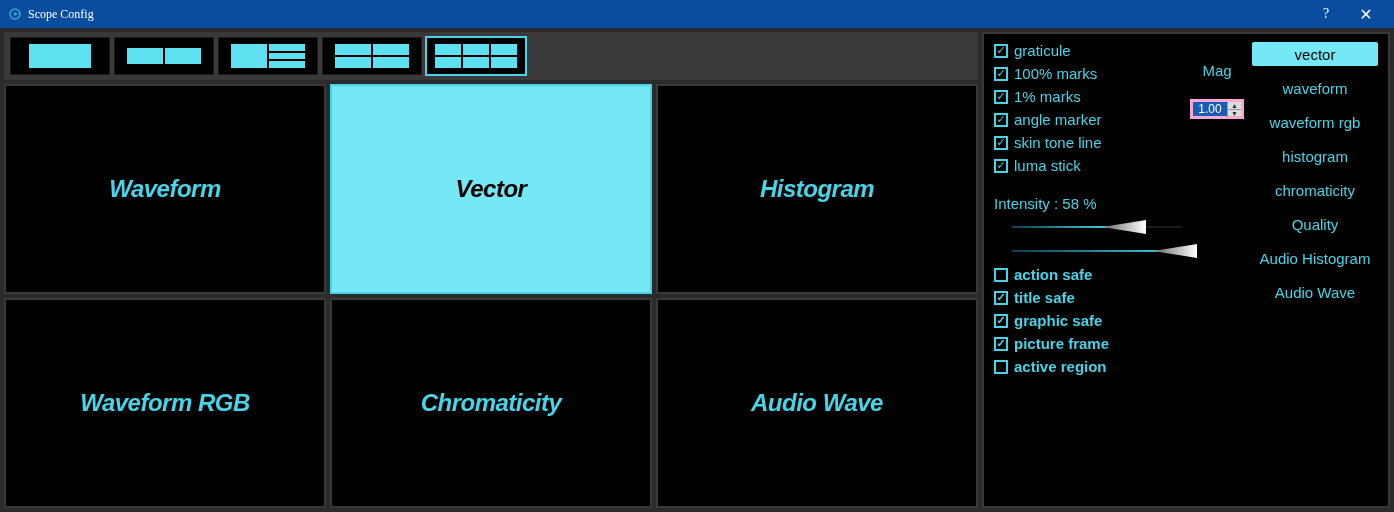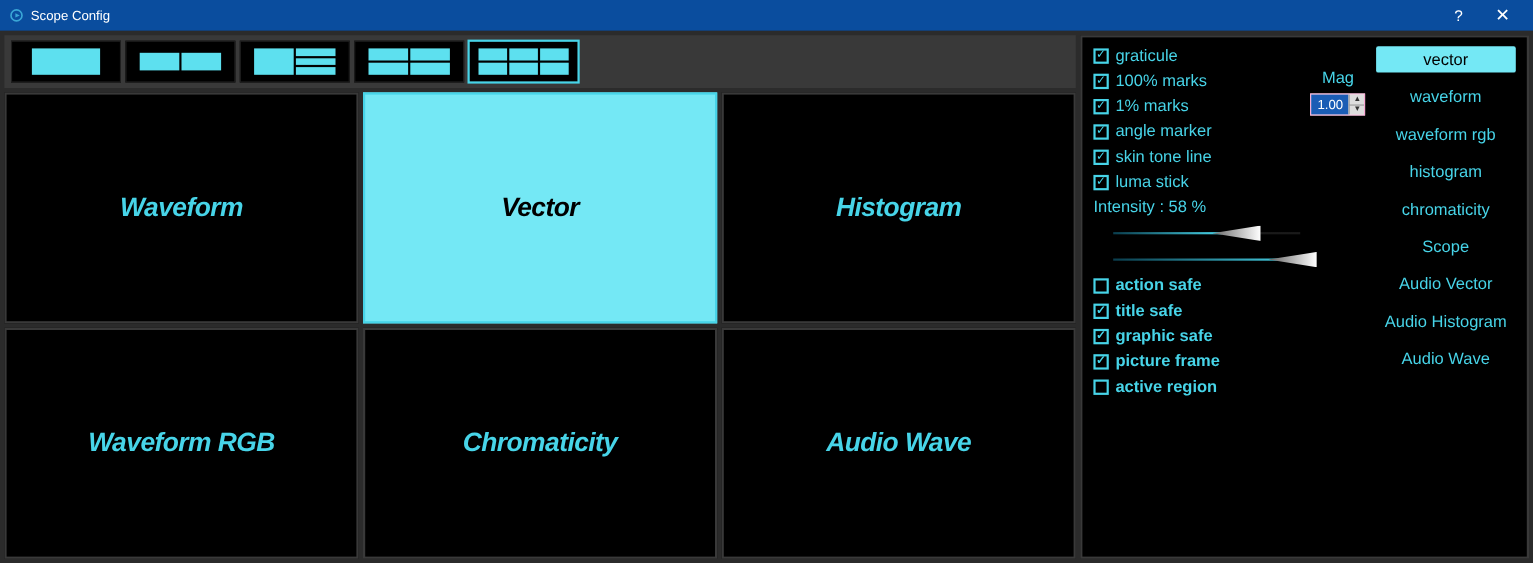--- a/index.html
+++ b/index.html
@@ -12,21 +12,21 @@
   color: #47d4e8;
 }
 .titlebar {
   height: 28px;
   background: #0a4d9e;
   display: flex;
   align-items: center;
   padding: 0 8px;
   color: #fff;
   font-size: 12px;
-  font-family: Liberation Sans, sans-serif;
+  font-family: Liberation Serif, serif;
 }
 .titlebar .app-icon {
   width: 14px; height: 14px;
   margin-right: 6px;
   display: inline-flex; align-items: center; justify-content: center;
 }
 .titlebar .spacer { flex: 1; }
 .titlebar .win-btn {
   width: 40px; height: 28px;
   display: inline-flex; align-items: center; justify-content: center;
@@ -121,21 +121,21 @@
   color: #47d4e8;
 }
 .check-box {
   width: 14px; height: 14px;
   border: 2px solid #47d4e8;
   display: inline-flex; align-items: center; justify-content: center;
   font-size: 11px; line-height: 1;
   color: #47d4e8;
 }
 .section-label { color: #47d4e8; font-weight: bold; margin-top: 4px; }
-.plain-label { color: #47d4e8; margin-top: 0; }
+.plain-label { color: #47d4e8; margin-top: 15px; }
 
 .slider-wrap { padding: 2px 0 2px 18px; }
 .slider {
   position: relative; height: 14px; width: 170px;
 }
 .slider-track {
   position: absolute; left: 0; right: 0; top: 50%; height: 2px;
   background: linear-gradient(to right, #0a3d4d, #47d4e8 70%, #2a2a2a 70%);
   transform: translateY(-50%);
 }
@@ -143,26 +143,26 @@
 .slider-thumb {
   position: absolute; top: 50%; transform: translate(-50%,-50%);
   width: 44px; height: 14px;
   background: linear-gradient(to right, #666, #fff);
   clip-path: polygon(0 50%, 100% 0, 100% 100%);
 }
 
 .mid-col {
   width: 62px;
   display: flex; flex-direction: column; align-items: center;
-  gap: 6px; padding-top: 20px;
+  gap: 20px; padding-top: 20px;
 }
 .mag-label { color: #47d4e8; font-size: 15px; }
 .spinner {
   display: flex; align-items: stretch;
-  border: 1px solid #f9a8d4; background: #fff;
+  border: 3px solid #f9a8d4; background: #fff;
   height: 20px;
 }
 .spinner input {
   width: 34px; border: none; background: #1a5db5; color: #fff;
   font-size: 12px; text-align: center; outline: none;
   padding: 0;
 }
 .spinner .arrows {
   width: 14px; background: #ddd;
   display: flex; flex-direction: column;
@@ -330,19 +330,18 @@
           </div>
       </div>
     </div>
 
     <div class="type-col" id="type-col">
         <div class="type-btn selected">vector</div>
         <div class="type-btn">waveform</div>
         <div class="type-btn">waveform rgb</div>
         <div class="type-btn">histogram</div>
         <div class="type-btn">chromaticity</div>
-        <div class="type-btn">Scope</div>
-        <div class="type-btn">Audio Vector</div>
+        <div class="type-btn">Quality</div>
         <div class="type-btn">Audio Histogram</div>
         <div class="type-btn">Audio Wave</div>
       </div>
   </div>
 </div>
 
 </body></html>

